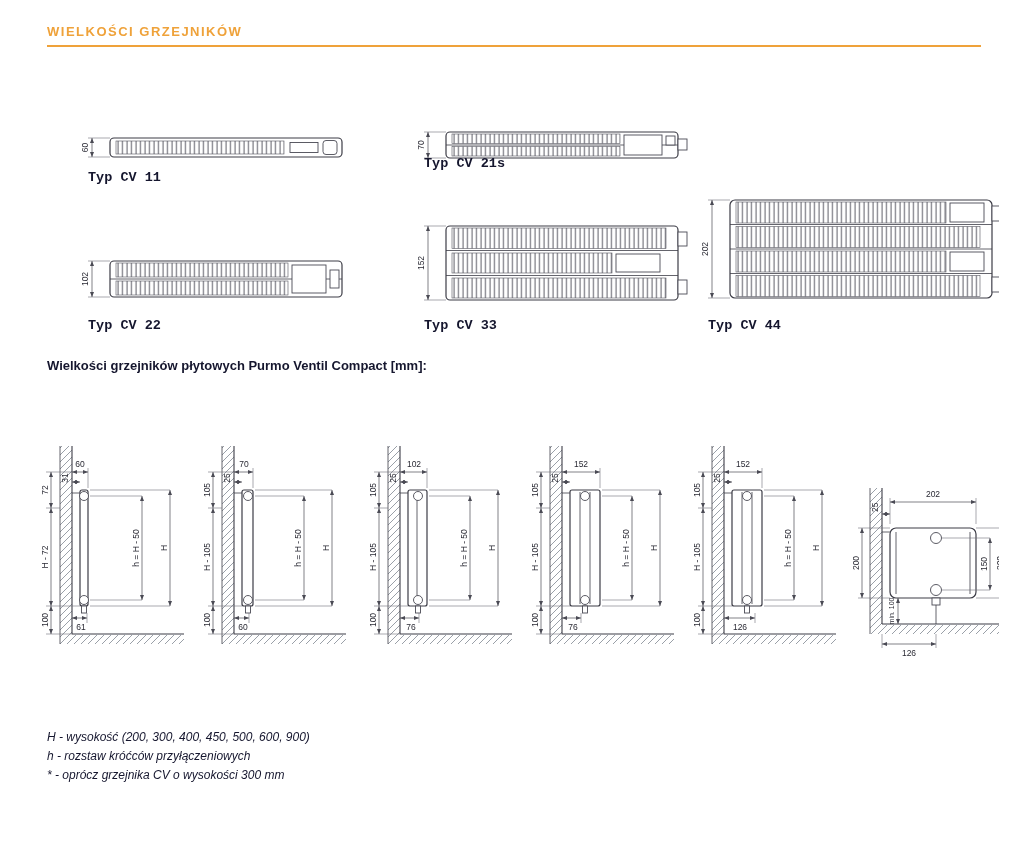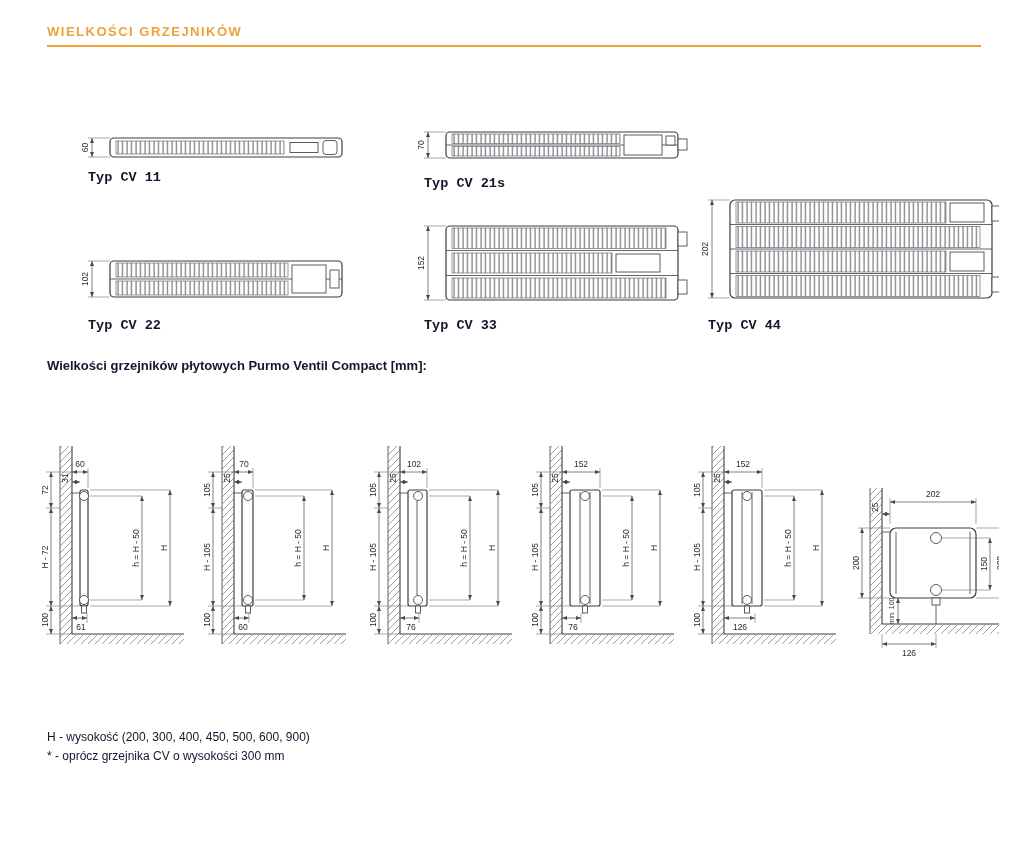--- a/index.html
+++ b/index.html
@@ -7,21 +7,21 @@
   body { font-family:"Liberation Sans", sans-serif; color:#15162e; }
   .page { position:relative; width:999px; height:850px; background:#fff; overflow:hidden; }
 
   .title { position:absolute; left:47px; top:24px; font-size:13px; font-weight:bold;
            letter-spacing:1.5px; color:#efa23a; }
   .rule  { position:absolute; left:47px; top:45px; width:934px; height:2px; background:#efa23a; }
 
   .type-label { position:absolute; font-size:13.5px; font-weight:bold; color:#15162e;font-family:Liberation Mono, monospace; }
   .sec-title  { position:absolute; left:47px; top:358px; font-size:13px; font-weight:bold; color:#15162e; }
 
-  .legend { position:absolute; left:47px; top:728px; font-size:12px; line-height:19px; color:#15162e; }
+  .legend { position:absolute; left:47px; top:728px; font-size:12px; line-height:19px; color:#15162e;font-style:italic; }
 
   svg.sv { position:absolute; overflow:visible; }
   svg text { font-family:"Liberation Sans", sans-serif; }
 
   .ln   { stroke:#3c3c46; stroke-width:1.1; fill:none; }
   .ln2  { stroke:#3c3c46; stroke-width:0.8; fill:none; }
   .ext  { stroke:#70707a; stroke-width:0.6; fill:none; }
   .dim-l{ stroke:#4a4a54; stroke-width:0.7; fill:none; }
   .dim-t{ font-size:8.5px; fill:#2a2a34; }
   .dim-s{ font-size:7px;  fill:#2a2a34; }
@@ -69,21 +69,21 @@
     <line class="dim-l" x1="12" y1="14" x2="12" y2="40" marker-start="url(#m-arr)" marker-end="url(#m-arr)"></line>
     <text class="dim-t" text-anchor="middle" transform="translate(8,27) rotate(-90)">70</text>
     <rect class="body" x="30" y="14" width="232" height="26" rx="4"></rect>
     <rect class="fins" x="36" y="16" width="168" height="9.5"></rect>
     <rect class="fins" x="36" y="28.5" width="168" height="9.5"></rect>
     <line class="ln2" x1="30" y1="27" x2="262" y2="27"></line>
     <rect class="white" x="208" y="17" width="38" height="20"></rect>
     <rect class="white" x="250" y="18" width="9" height="9"></rect>
     <rect class="white" x="262" y="21" width="9" height="11"></rect>
   </svg>
-  <div class="type-label" style="left:424px;top:176px">Typ CV 21s</div>
+  <div class="type-label" style="left:424px;top:156px">Typ CV 21s</div>
 
   <svg class="sv" style="left:80px;top:248px" width="278" height="66" viewBox="0 0 278 66">
     <line class="ext" x1="30" y1="13" x2="8" y2="13"></line>
     <line class="ext" x1="30" y1="49" x2="8" y2="49"></line>
     <line class="dim-l" x1="12" y1="13" x2="12" y2="49" marker-start="url(#m-arr)" marker-end="url(#m-arr)"></line>
     <text class="dim-t" text-anchor="middle" transform="translate(8,31) rotate(-90)">102</text>
     <rect class="body" x="30" y="13" width="232" height="36" rx="4"></rect>
     <line class="ln2" x1="30" y1="31" x2="262" y2="31"></line>
     <rect class="fins" x="36" y="15" width="172" height="14"></rect>
     <rect class="fins" x="36" y="33" width="172" height="14"></rect>
@@ -414,16 +414,17 @@
       <text class="dim-s" text-anchor="middle" transform="translate(54,135) rotate(-90)">min. 100</text>
       <line class="ext" x1="96" y1="158" x2="96" y2="172"></line>
       <line class="ext" x1="42" y1="158" x2="42" y2="172"></line>
       <line class="dim-l" x1="42" y1="168" x2="96" y2="168" marker-start="url(#m-arr)" marker-end="url(#m-arr)"></line>
       <text class="dim-t" x="69" y="180" text-anchor="middle">126</text>
     </g>
   </svg>
 
   <div class="legend">
     <div>H - wysokość (200, 300, 400, 450, 500, 600, 900)</div>
+    <div>h - rozstaw króćców przyłączeniowych</div>
     <div>* - oprócz grzejnika CV o wysokości 300 mm</div>
   </div>
 
 </div>
 
 </body></html>

